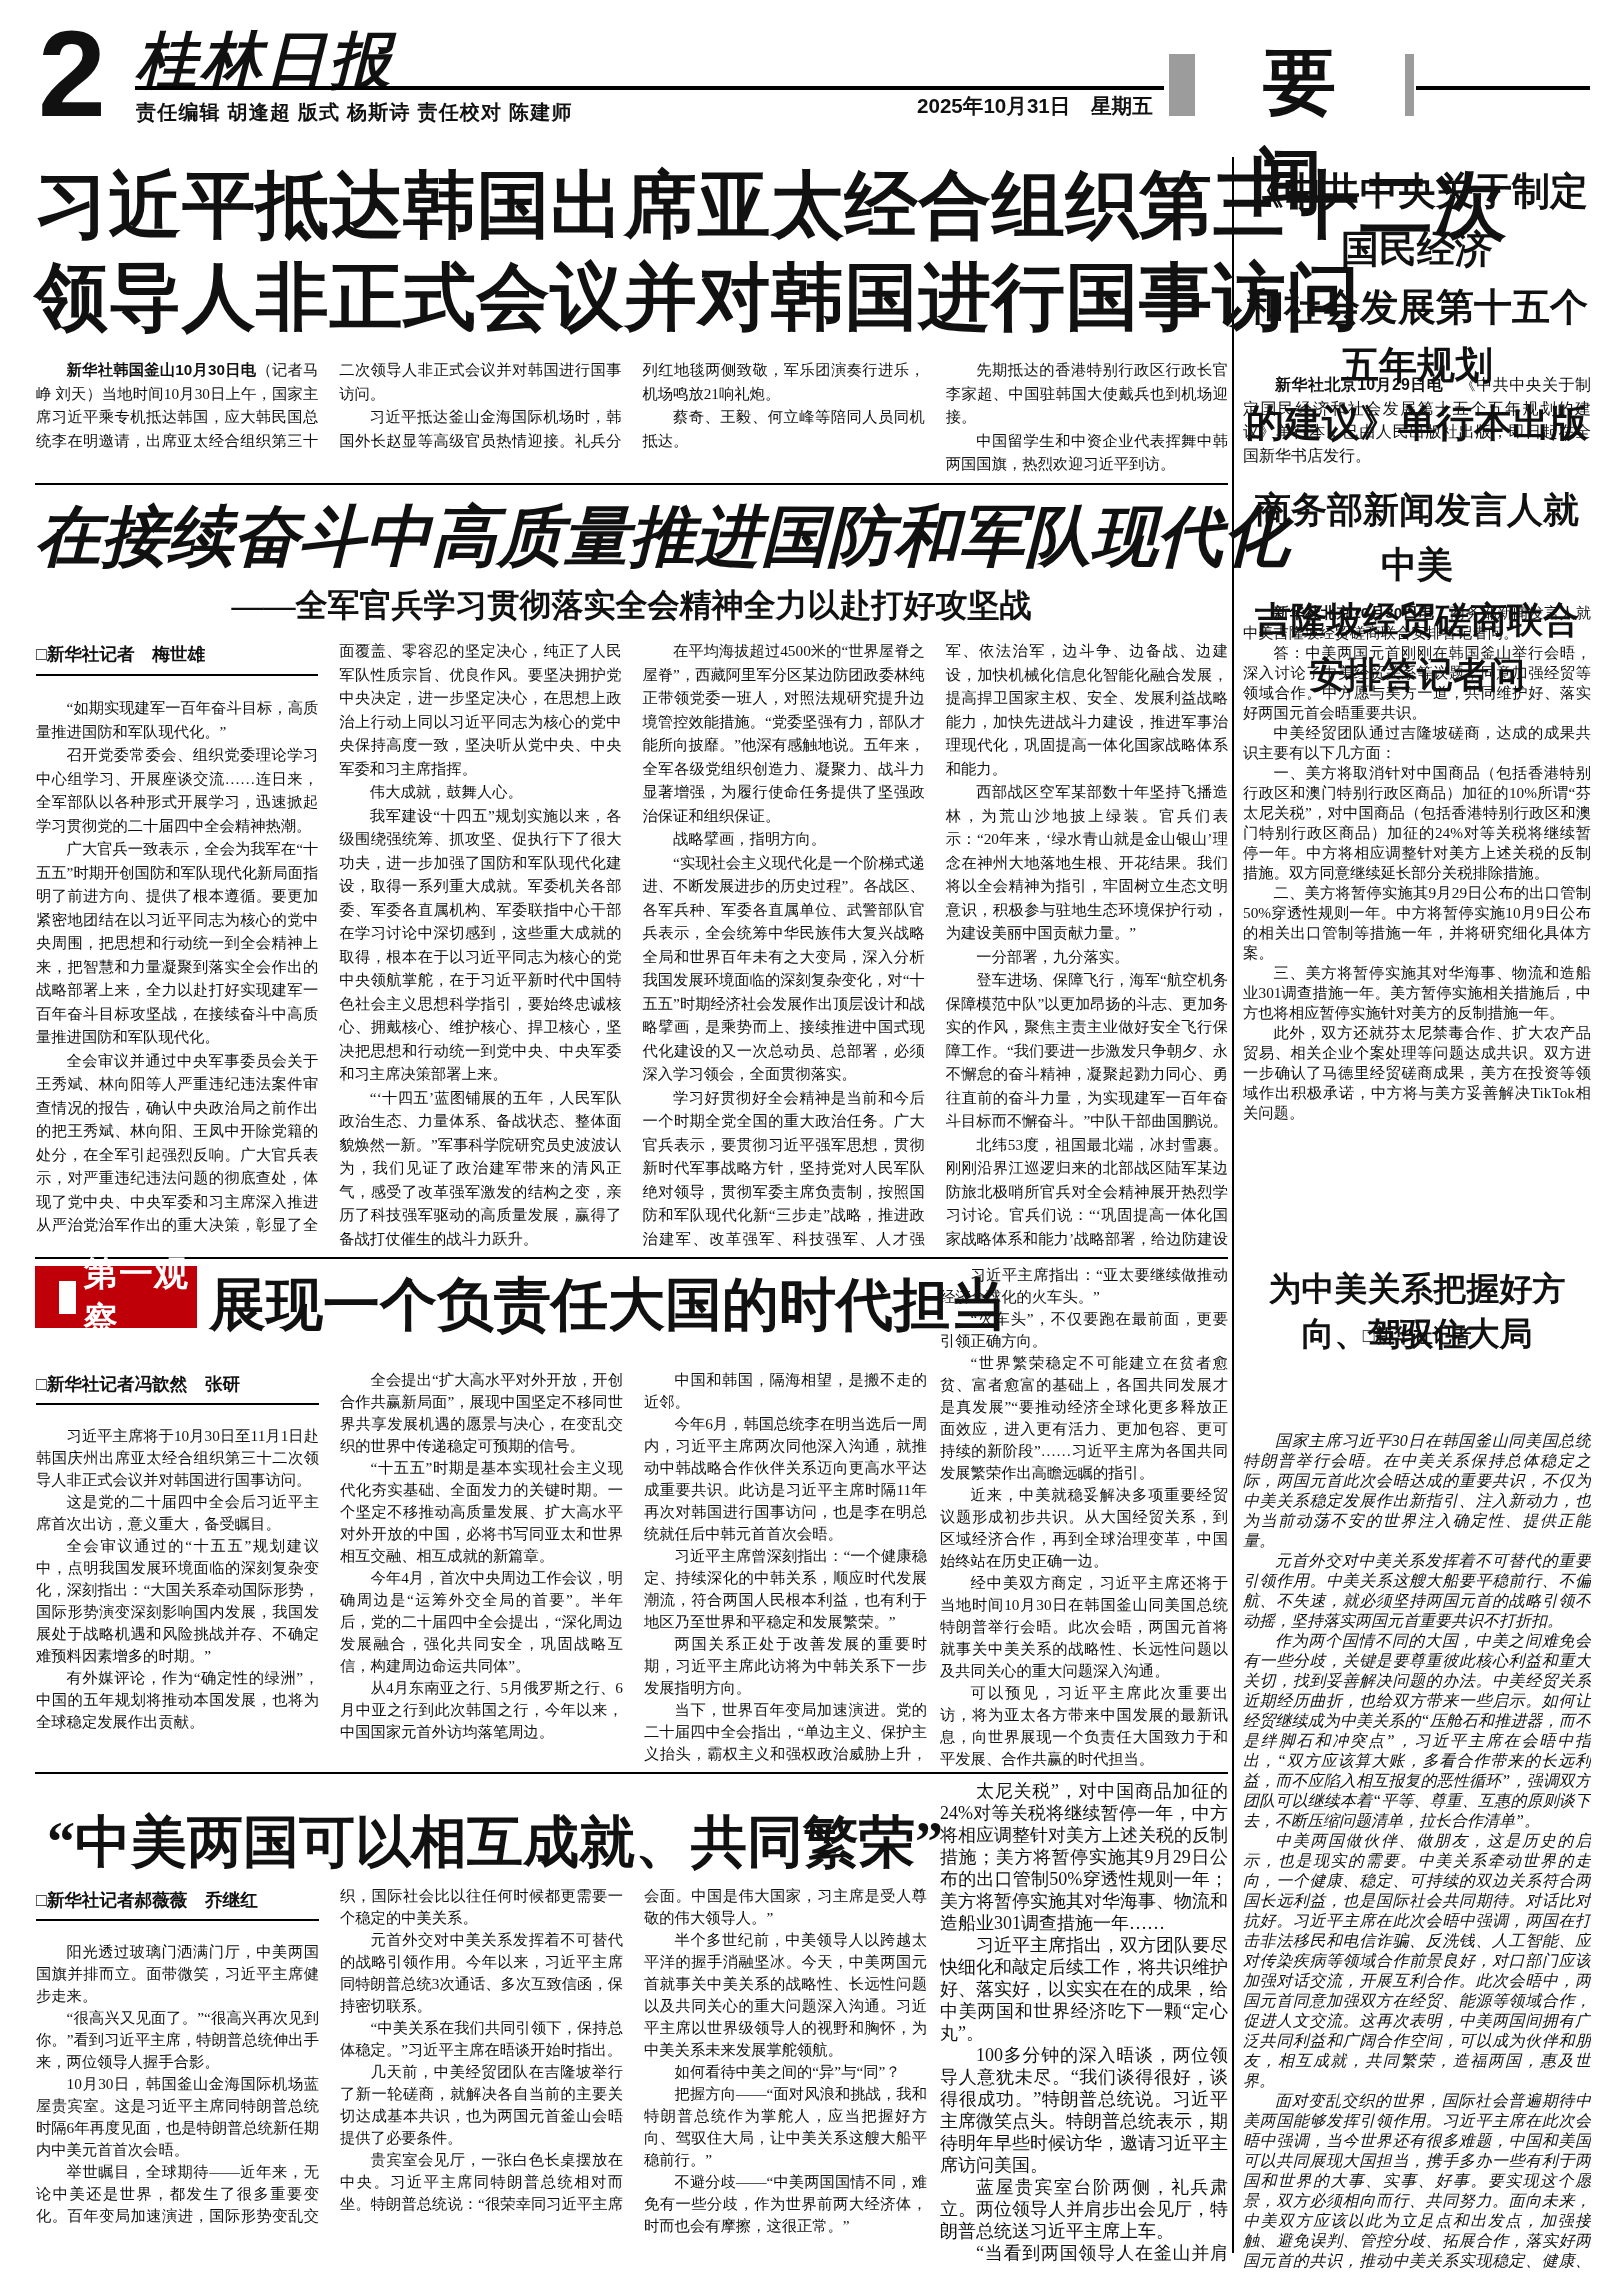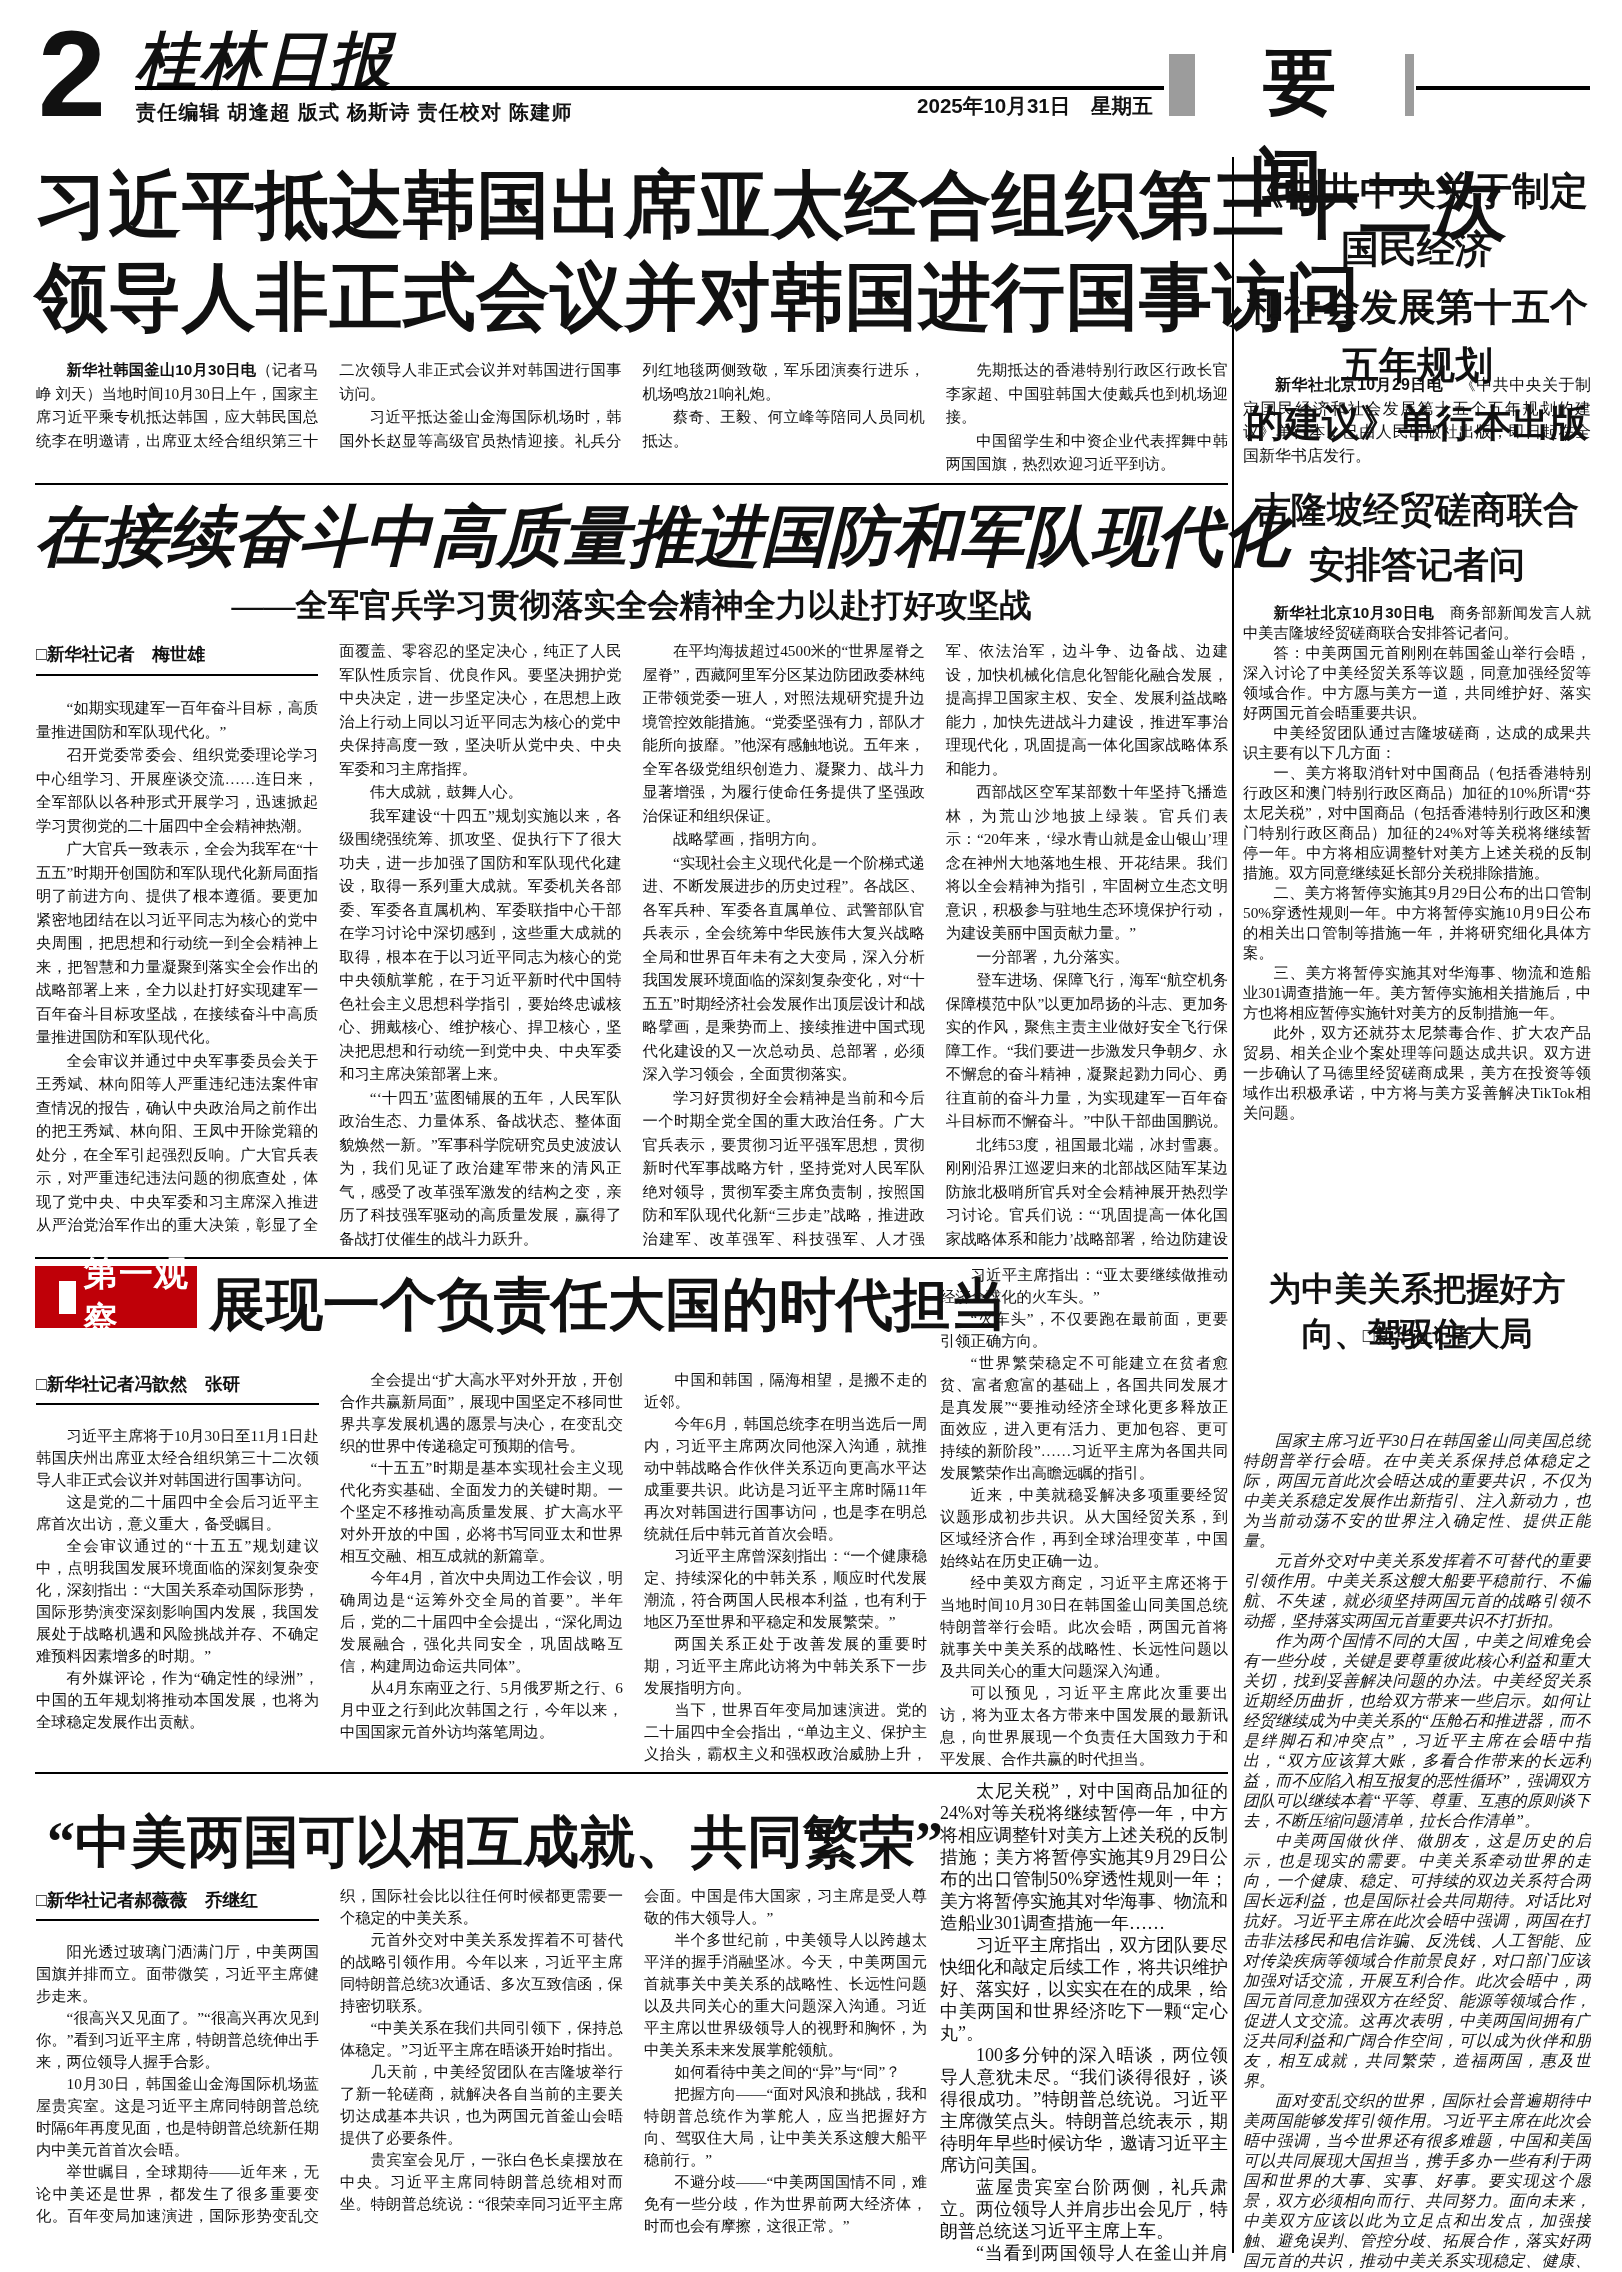--- a/index.html
+++ b/index.html
@@ -162,20 +162,21 @@
   <div class="sidehl" id="plhead">
       <div>《中共中央关于制定国民经济</div>
       <div>和社会发展第十五个五年规划</div>
       <div>的建议》单行本出版</div>
     </div>
   <div class="flow" id="plbody">
     <p><b class="dl">新华社北京10月29日电</b><span>　《中共中央关于制定国民经济和社会发展第十五个五年规划的建议》单行本，已由人民出版社出版，即日起在全国新华书店发行。</span></p>
   </div>
 
   <div class="sidehl" id="mfhead">
+      <div>商务部新闻发言人就中美</div>
       <div>吉隆坡经贸磋商联合安排答记者问</div>
     </div>
   <div class="flow" id="mfbody">
     <p><b class="dl">新华社北京10月30日电</b><span>　商务部新闻发言人就中美吉隆坡经贸磋商联合安排答记者问。</span></p>
       <p>答：中美两国元首刚刚在韩国釜山举行会晤，深入讨论了中美经贸关系等议题，同意加强经贸等领域合作。中方愿与美方一道，共同维护好、落实好两国元首会晤重要共识。</p>
       <p>中美经贸团队通过吉隆坡磋商，达成的成果共识主要有以下几方面：</p>
       <p>一、美方将取消针对中国商品（包括香港特别行政区和澳门特别行政区商品）加征的10%所谓“芬太尼关税”，对中国商品（包括香港特别行政区和澳门特别行政区商品）加征的24%对等关税将继续暂停一年。中方将相应调整针对美方上述关税的反制措施。双方同意继续延长部分关税排除措施。</p>
       <p>二、美方将暂停实施其9月29日公布的出口管制50%穿透性规则一年。中方将暂停实施10月9日公布的相关出口管制等措施一年，并将研究细化具体方案。</p>
       <p>三、美方将暂停实施其对华海事、物流和造船业301调查措施一年。美方暂停实施相关措施后，中方也将相应暂停实施针对美方的反制措施一年。</p>
       <p>此外，双方还就芬太尼禁毒合作、扩大农产品贸易、相关企业个案处理等问题达成共识。双方进一步确认了马德里经贸磋商成果，美方在投资等领域作出积极承诺，中方将与美方妥善解决TikTok相关问题。</p>

